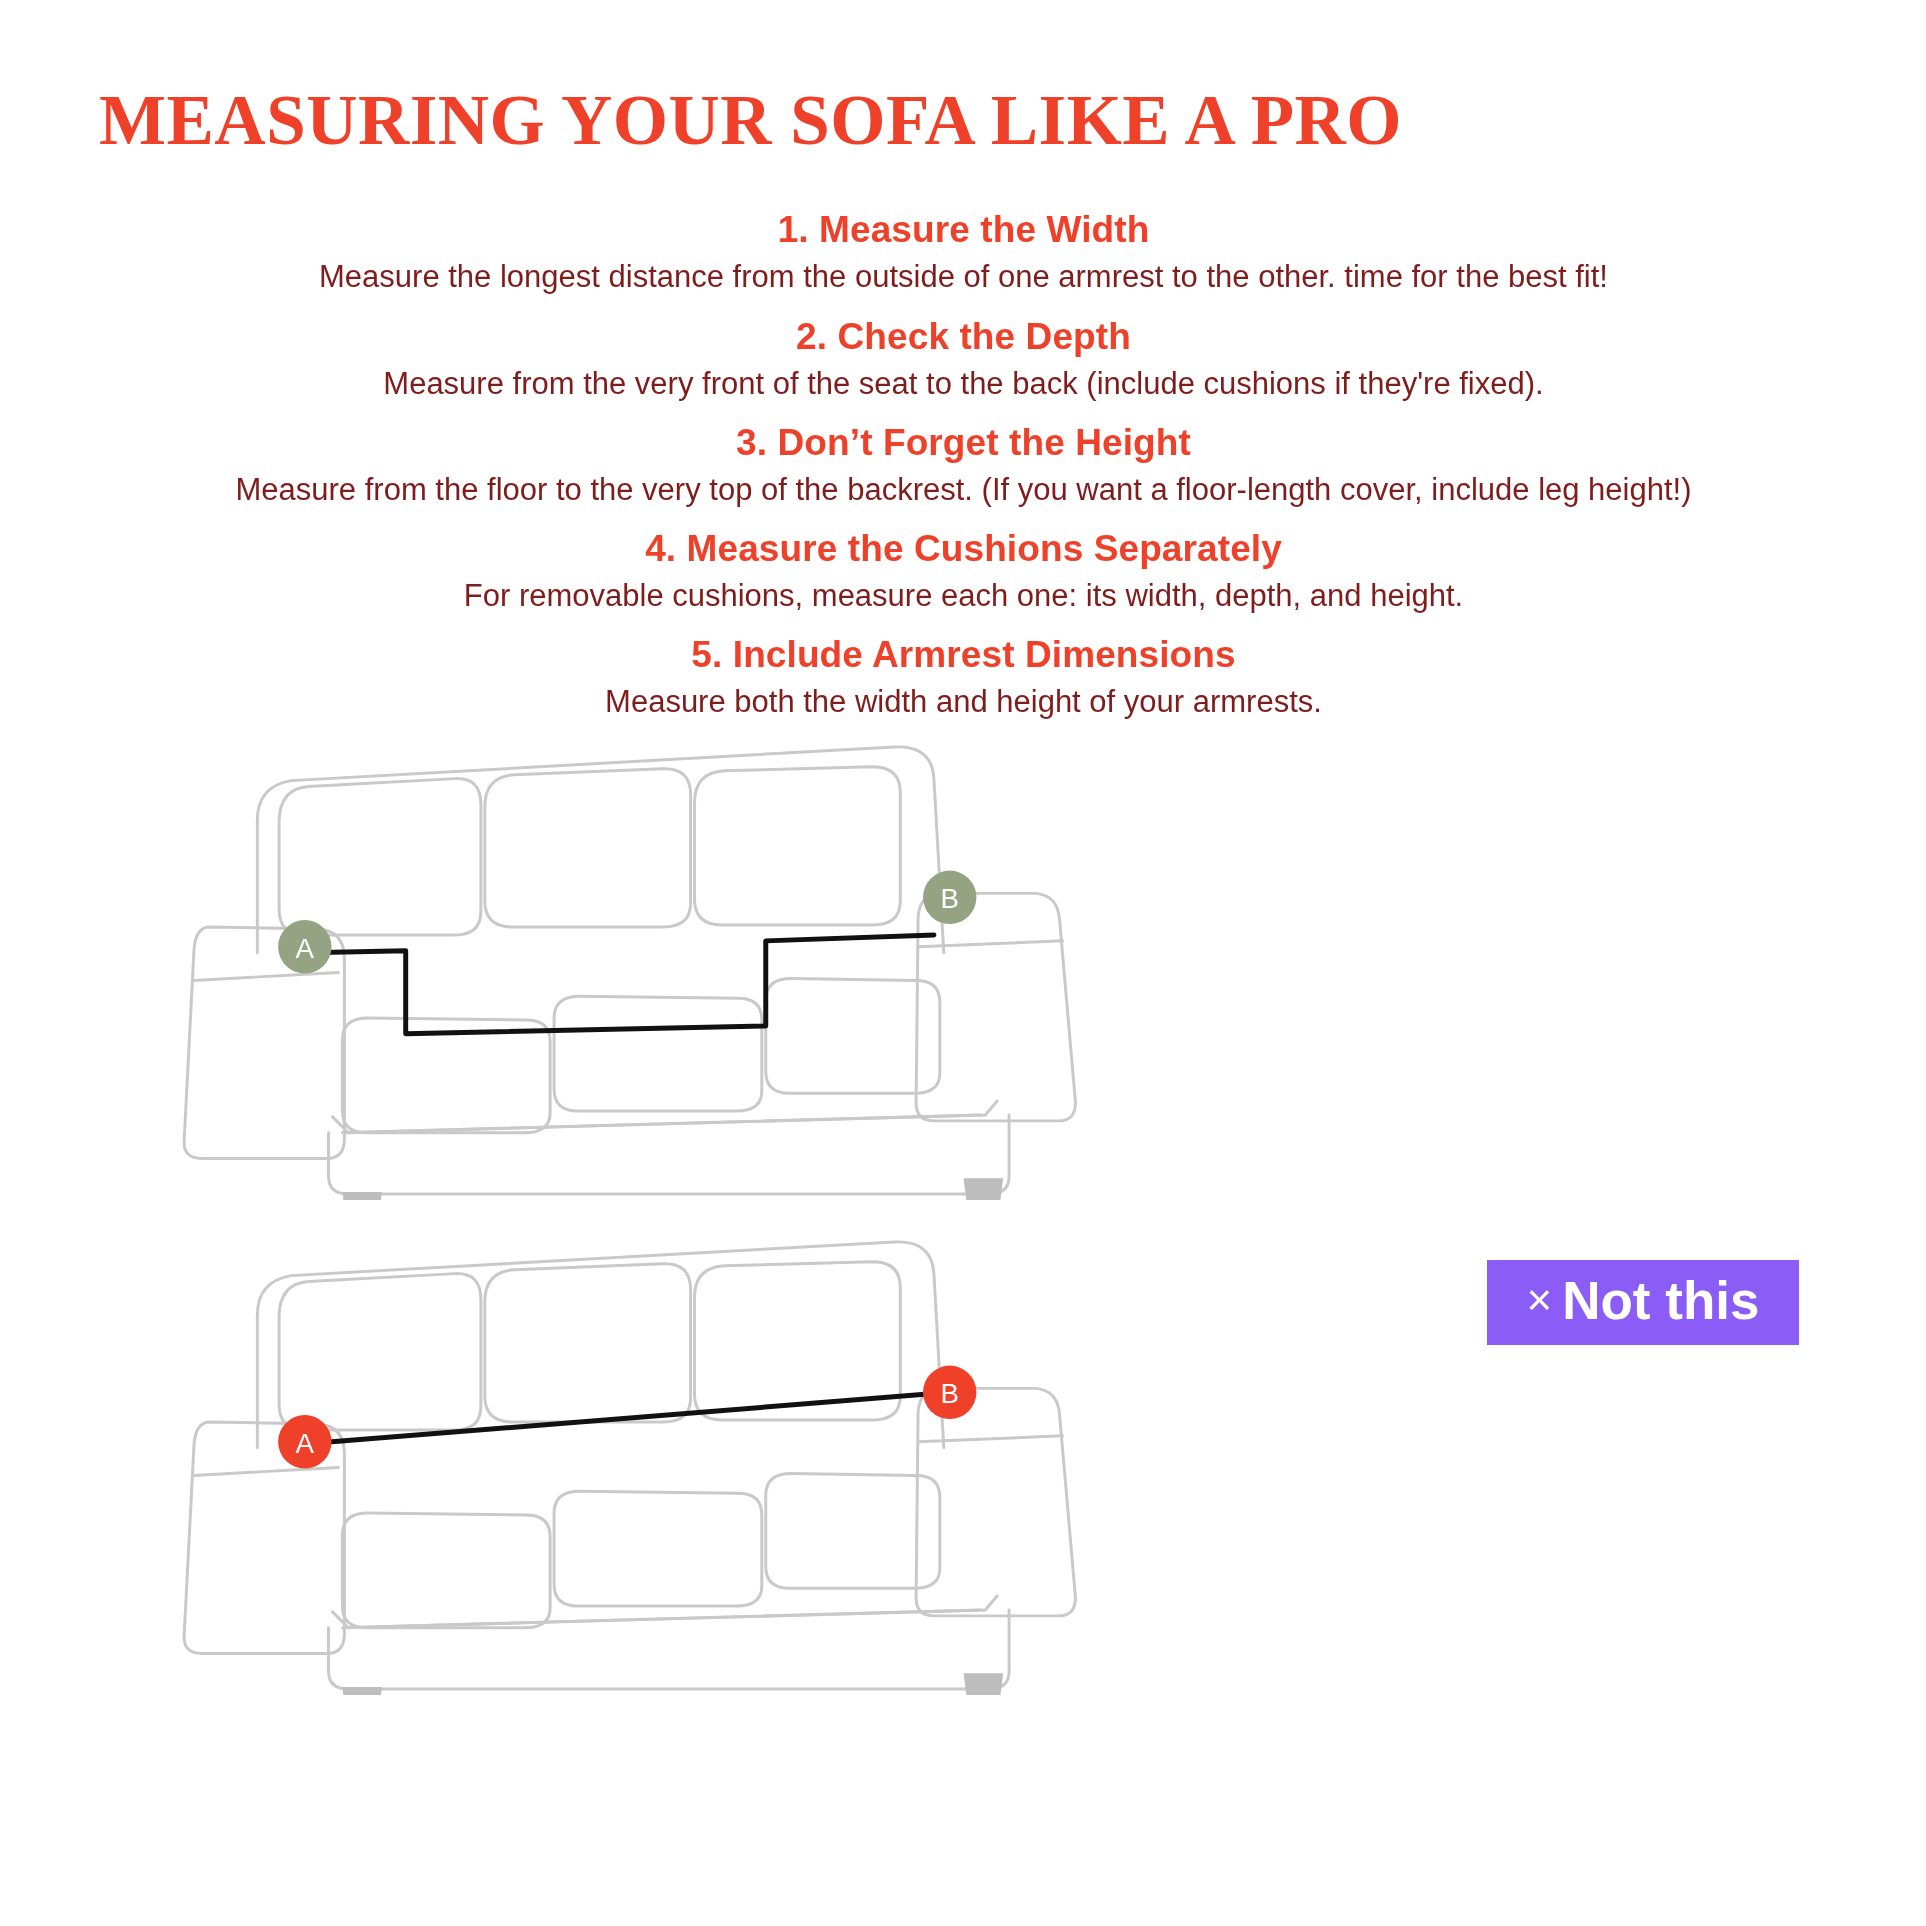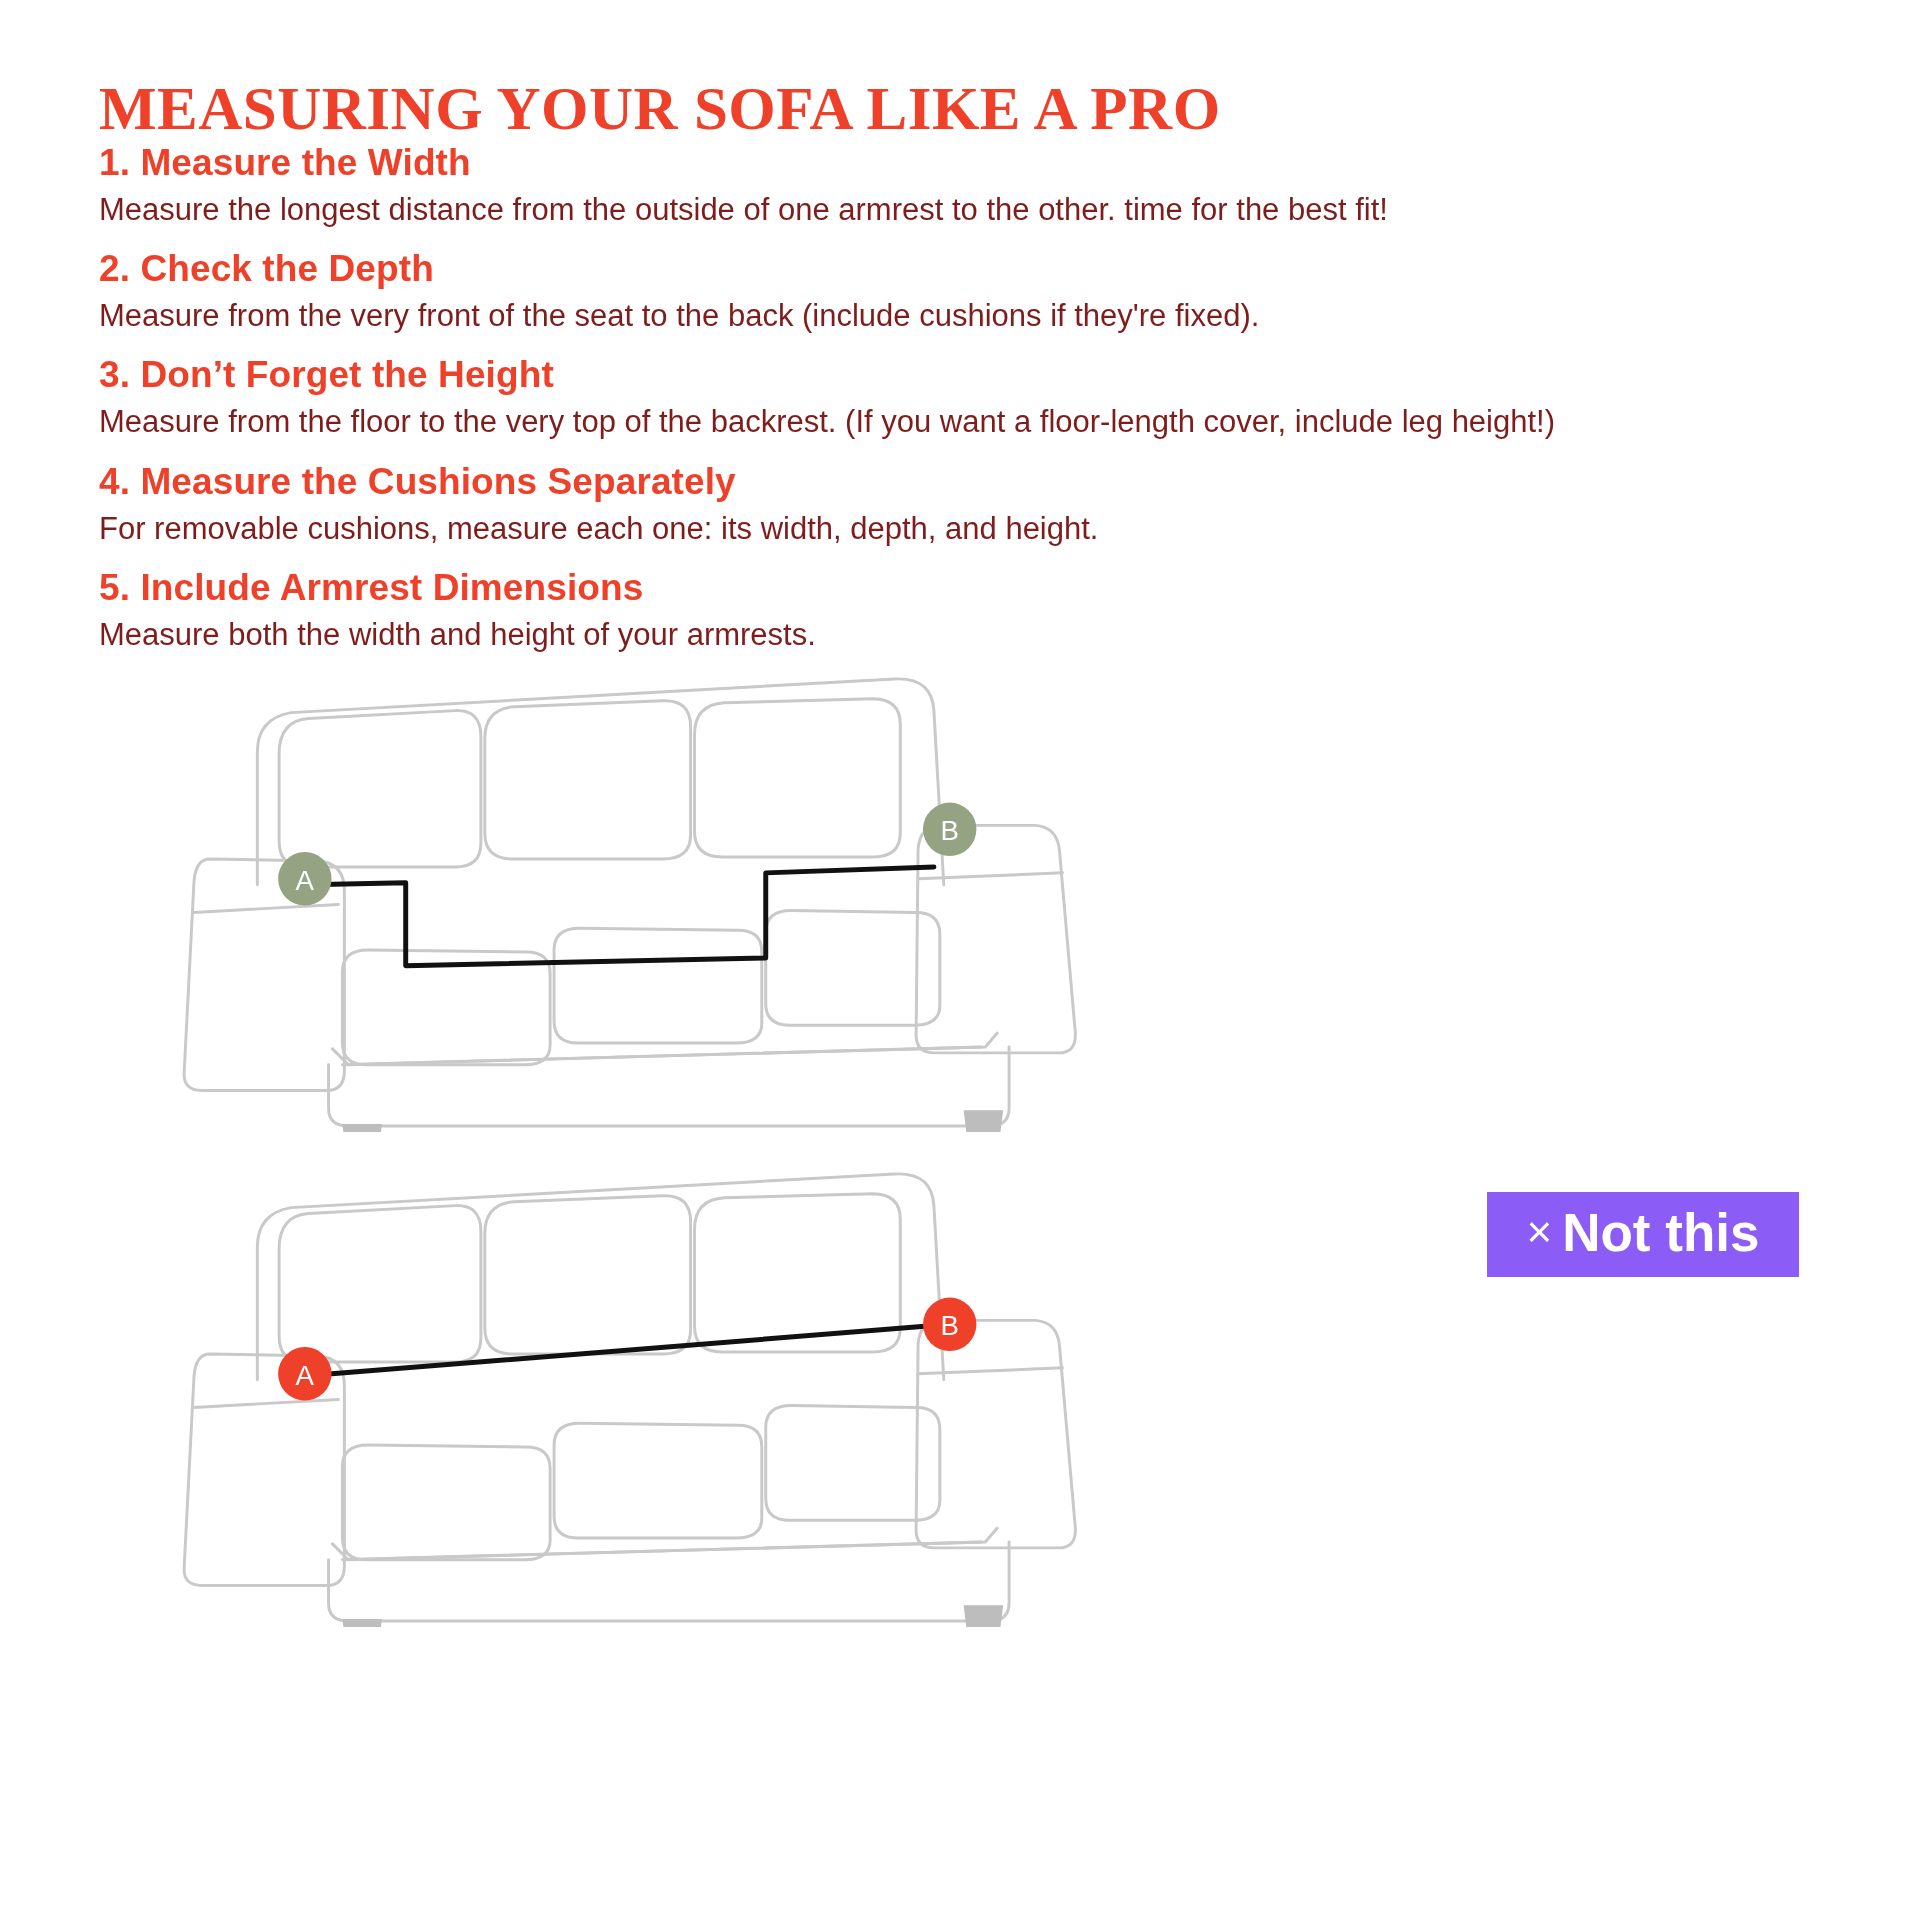--- a/index.html
+++ b/index.html
@@ -30,27 +30,30 @@
     letter-spacing: 0.5px;
     line-height: 1.06;
     padding-top: 77px;
   }
   .title-line1 {
     font-size: 77px;
     display: block;
     white-space: nowrap;
   }
   .title-line2 {
-    font-size: 61px;
+    font-size: 71px;
     display: block;
     white-space: nowrap;
+    margin-top: 6px;
   }
 
   
   .steps {
+    margin-top: 51px;
+    text-align: center;
   }
   .step {
     margin-bottom: 8px;
   }
   .step-head {
     color: #ef4129;
     font-size: 37px;
     font-weight: bold;
     margin: 0 0 6px 0;
     letter-spacing: 0.1px;

